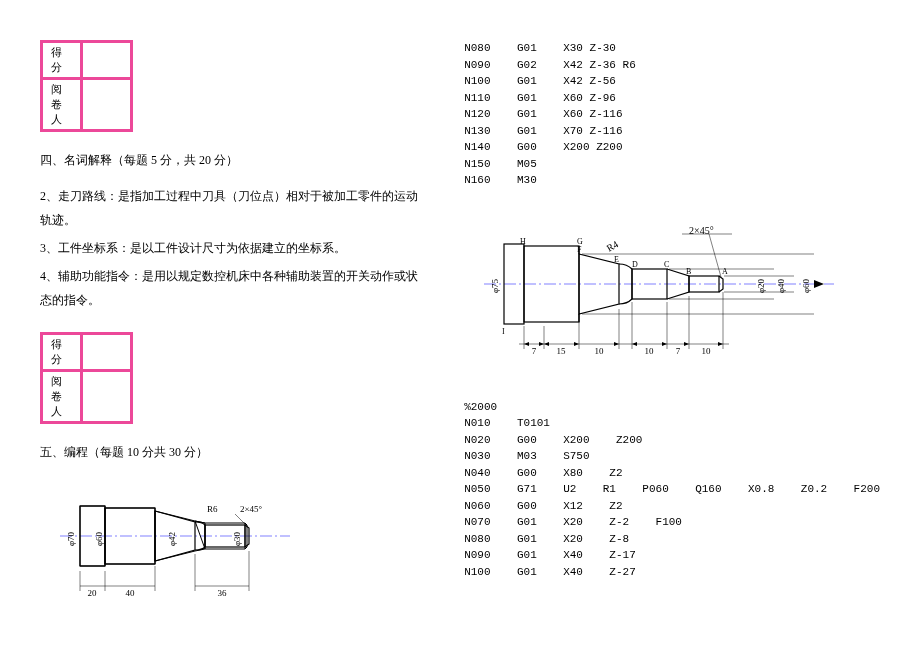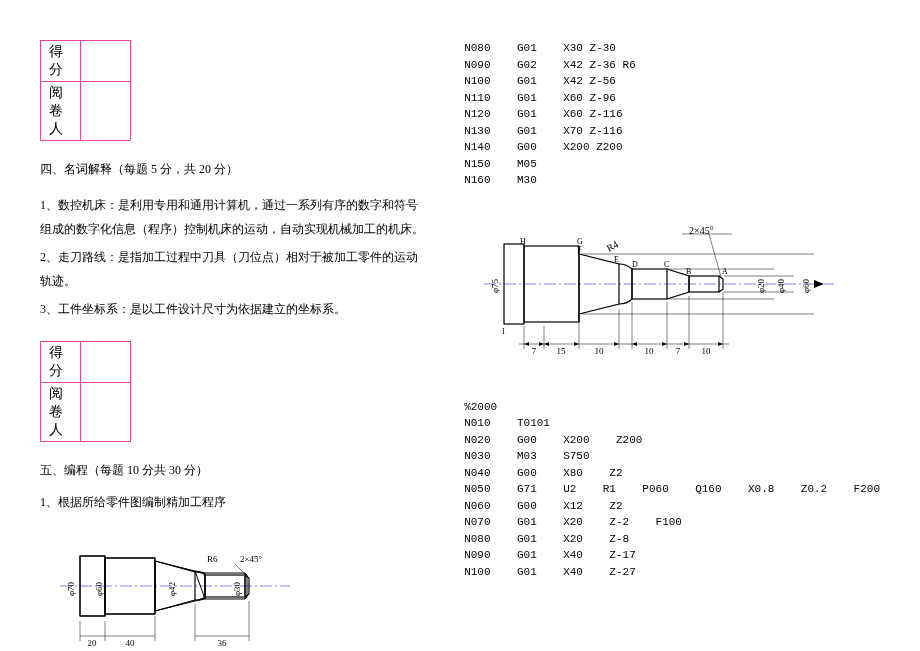--- a/index.html
+++ b/index.html
@@ -1,20 +1,20 @@
 <!DOCTYPE html>
 <html><head>
   <meta charset="utf-8">
   <style>
     * { margin: 0; padding: 0; box-sizing: border-box; }
     body { font-family: "SimSun", "Microsoft YaHei", serif; font-size: 12px; background: #fff; padding: 40px; width: 920px; }
     .page { display: flex; gap: 40px; }
     .col { flex: 1; }
     .score-table { border-collapse: collapse; margin-bottom: 20px; }
-    .score-table td { border: 1px solid #ec4899; padding: 2px 8px; font-size: 14px; min-width: 30px; height: 16px; }
+    .score-table td { border: 3px solid #ec4899; padding: 2px 8px; font-size: 11px; min-width: 30px; height: 16px; }
     .score-table td:first-child { width: 40px; }
     .score-table td:nth-child(2) { width: 50px; }
     .heading { font-size: 12px; margin: 15px 0; }
     .item { font-size: 12px; line-height: 2; margin-bottom: 4px; }
     .subitem { font-size: 12px; margin: 15px 0; }
     .code { font-family: Liberation Mono, monospace; font-size: 11px; line-height: 1.5; white-space: pre; }
     .drawing { margin: 15px 0; position: relative; }
     svg { display: block; }
   </style>
 </head>
@@ -29,39 +29,38 @@
             <td></td>
           </tr>
       <tr>
             <td>阅卷人</td>
             <td></td>
           </tr>
     </tbody>
       </table>
 
     <div class="heading">四、名词解释（每题 5 分，共 20 分）</div>
-    <div class="item">1、数控机床：是利用专用和通用计算机，通过一系列有序的数字和符号组成的数字化信息（程序）控制机床的运动，自动实现机械加工的机床。</div>
     <div class="item">2、走刀路线：是指加工过程中刀具（刀位点）相对于被加工零件的运动轨迹。</div>
     <div class="item">3、工件坐标系：是以工件设计尺寸为依据建立的坐标系。</div>
+    <div class="item">4、辅助功能指令：是用以规定数控机床中各种辅助装置的开关动作或状态的指令。</div>
 
     <table class="score-table" style="margin-top:20px;">
       <tbody>
           <tr>
             <td>得分</td>
             <td></td>
           </tr>
       <tr>
             <td>阅卷人</td>
             <td></td>
           </tr>
     </tbody>
       </table>
 
     <div class="heading">五、编程（每题 10 分共 30 分）</div>
-    <div class="subitem">1、根据所给零件图编制精加工程序</div>
 
     <div class="drawing">
       <svg width="260" height="150" viewBox="0 0 260 150">
 
         <line x1="20" y1="60" x2="250" y2="60" stroke="#00f" stroke-width="0.5" stroke-dasharray="12,3,2,3"></line>
 
         <path d="M 40 30 L 40 90 L 65 90 L 65 32 L 65 88 L 115 88 L 115 35 L 115 85 L 155 75 L 165 73 L 165 47 L 155 45 L 165 73 L 205 73 L 205 47 L 207 49 L 207 71 L 205 73 M 40 30 L 65 30 L 65 32 L 115 32 L 115 35 L 155 45 Q 160 46 165 47 L 205 47 L 207 49" fill="none" stroke="#000" stroke-width="1"></path>
 
         <rect x="40" y="30" width="25" height="60" fill="none" stroke="#000" stroke-width="1.2"></rect>
         <rect x="65" y="32" width="50" height="56" fill="none" stroke="#000" stroke-width="1.2"></rect>

